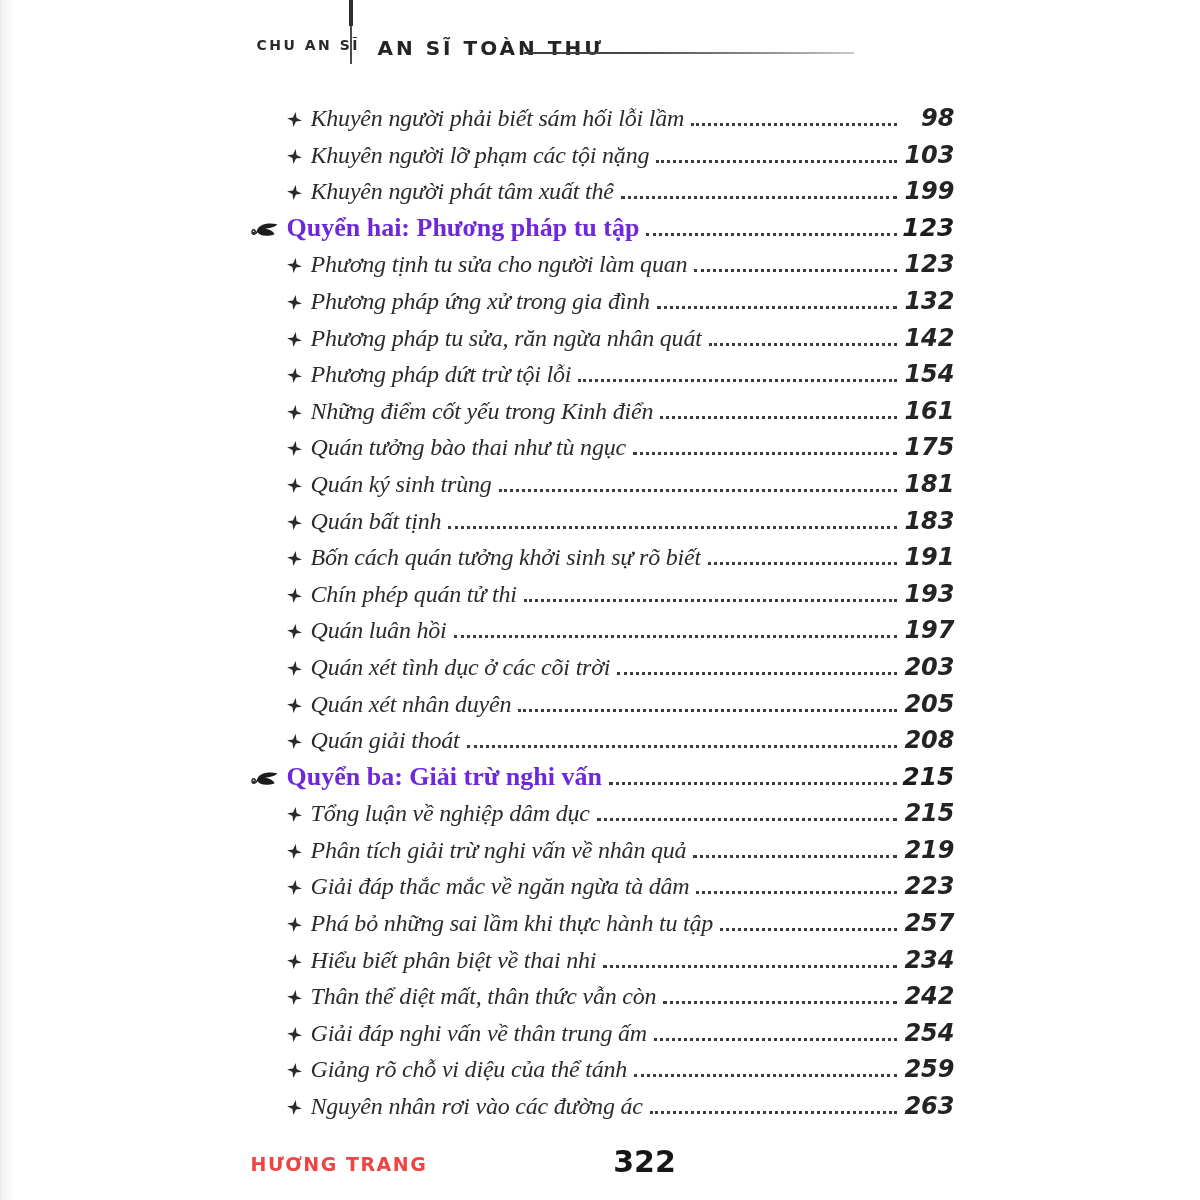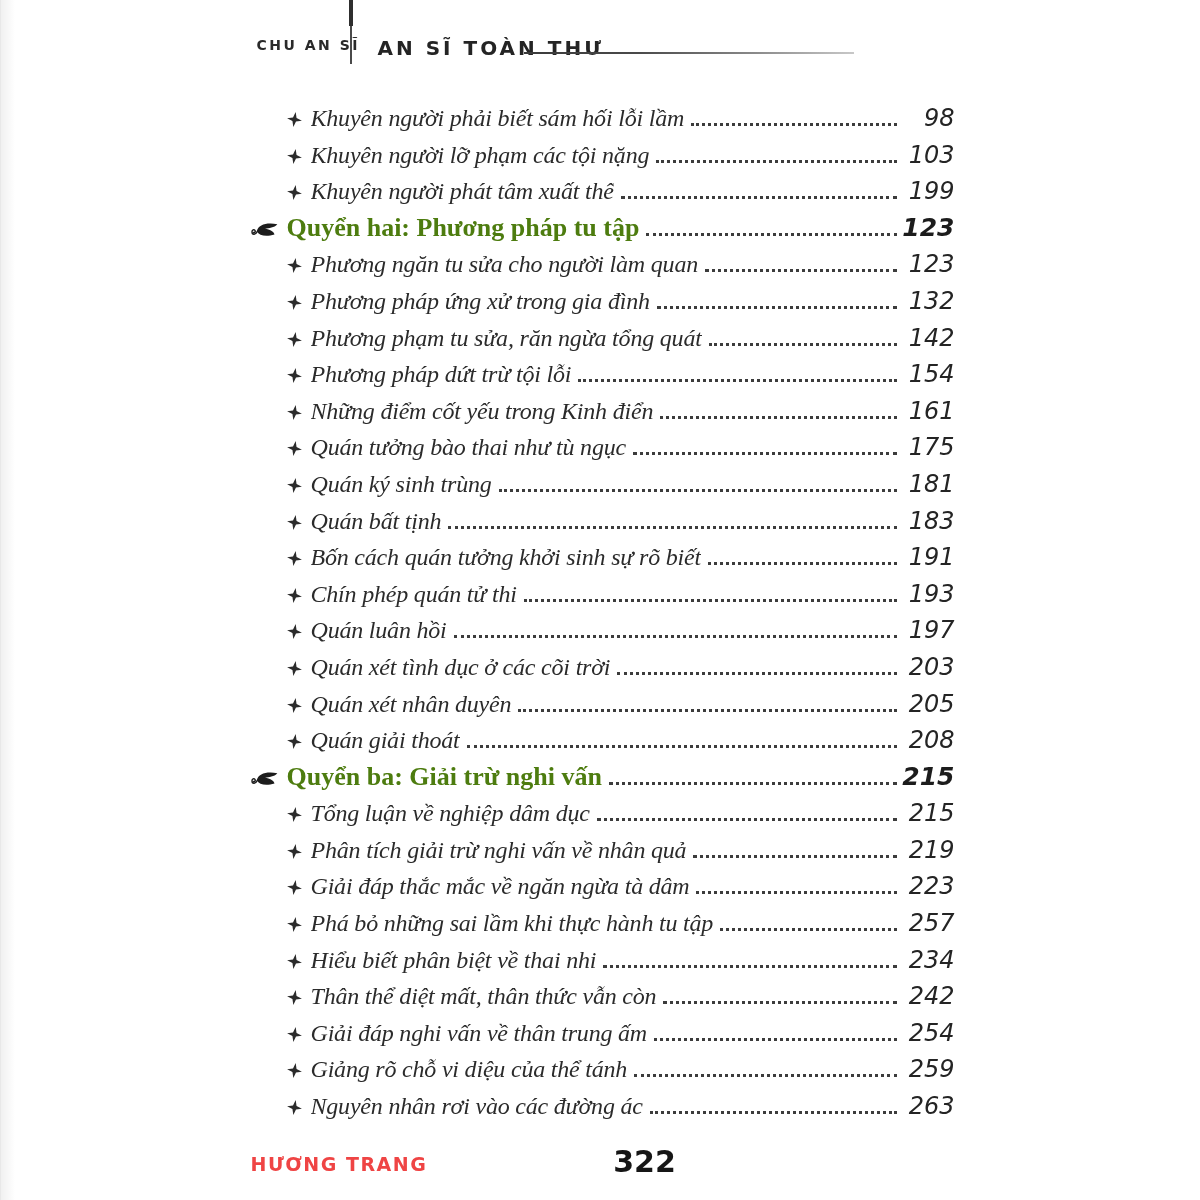--- a/index.html
+++ b/index.html
@@ -47,31 +47,31 @@
   .row.item .bullet { margin-right:9px; }
   .row.item .bullet svg { width:15px; height:15px; transform:translateY(1px); }
   .row.section .bullet { margin-right:8px; }
   .row.section .bullet svg { width:28px; height:17px; transform:translateY(2px); }
   .label { flex:0 0 auto; overflow:hidden;font-family:Liberation Serif, serif; }
   .row.item .label {
     font-size:24px; font-style:italic; color:#2b2b2b;
     letter-spacing:-0.2px;
   }
   .row.section .label {
-    font-size:26px; font-weight:700; color:#4d7c0f;
+    font-size:26px; font-weight:700; color:#6d28d9;
   }
   .leader {
     flex:1 1 auto;
     border-bottom:3px dotted #3c3c3c;
     margin:0 4px 0 7px;
     min-width:12px;
   }
   .page-num {
     flex:0 0 auto; min-width:54px; text-align:right;
-    font-size:24px; font-style:italic; color:#242424;
+    font-size:24px; font-style:italic; color:#242424;font-weight:bold;
   }
   .row.section .page-num { font-weight:700; font-style:italic; font-size:25px; color:#1c1c1c; }
 
   
   .ftr-publisher {
     position:absolute; top:1153px; left:250px;
     font-size:19px; font-weight:700; letter-spacing:1.5px; color:#ef4444;
     white-space:nowrap;
   }
   .ftr-pagenum {
@@ -121,37 +121,37 @@
             <path d="M8 12 C5 17.5 1.2 16.5 1.2 12.8 C1.2 10.4 3.6 9.5 4.8 11 C5.8 12.3 4.7 14 3.2 13.6" fill="none" stroke="#1c1c1c" stroke-width="1.7" stroke-linecap="round"></path>
           </svg></span>
         <span class="label">Quyển hai: Phương pháp tu tập</span>
         <span class="leader"></span>
         <span class="page-num">123</span>
       </div>
       <div class="row item">
         <span class="bullet"><svg viewBox="0 0 20 20" xmlns="http://www.w3.org/2000/svg">
             <path d="M10 0 L12.4 7.6 L20 10 L12.4 12.4 L10 20 L7.6 12.4 L0 10 L7.6 7.6 Z" fill="#2b2b2b" transform="rotate(9 10 10)"></path>
           </svg></span>
-        <span class="label">Phương ngăn tu sửa cho người làm quan</span>
+        <span class="label">Phương tịnh tu sửa cho người làm quan</span>
         <span class="leader"></span>
         <span class="page-num">123</span>
       </div>
       <div class="row item">
         <span class="bullet"><svg viewBox="0 0 20 20" xmlns="http://www.w3.org/2000/svg">
             <path d="M10 0 L12.4 7.6 L20 10 L12.4 12.4 L10 20 L7.6 12.4 L0 10 L7.6 7.6 Z" fill="#2b2b2b" transform="rotate(9 10 10)"></path>
           </svg></span>
         <span class="label">Phương pháp ứng xử trong gia đình</span>
         <span class="leader"></span>
         <span class="page-num">132</span>
       </div>
       <div class="row item">
         <span class="bullet"><svg viewBox="0 0 20 20" xmlns="http://www.w3.org/2000/svg">
             <path d="M10 0 L12.4 7.6 L20 10 L12.4 12.4 L10 20 L7.6 12.4 L0 10 L7.6 7.6 Z" fill="#2b2b2b" transform="rotate(9 10 10)"></path>
           </svg></span>
-        <span class="label">Phương phạm tu sửa, răn ngừa tổng quát</span>
+        <span class="label">Phương pháp tu sửa, răn ngừa nhân quát</span>
         <span class="leader"></span>
         <span class="page-num">142</span>
       </div>
       <div class="row item">
         <span class="bullet"><svg viewBox="0 0 20 20" xmlns="http://www.w3.org/2000/svg">
             <path d="M10 0 L12.4 7.6 L20 10 L12.4 12.4 L10 20 L7.6 12.4 L0 10 L7.6 7.6 Z" fill="#2b2b2b" transform="rotate(9 10 10)"></path>
           </svg></span>
         <span class="label">Phương pháp dứt trừ tội lỗi</span>
         <span class="leader"></span>
         <span class="page-num">154</span>

